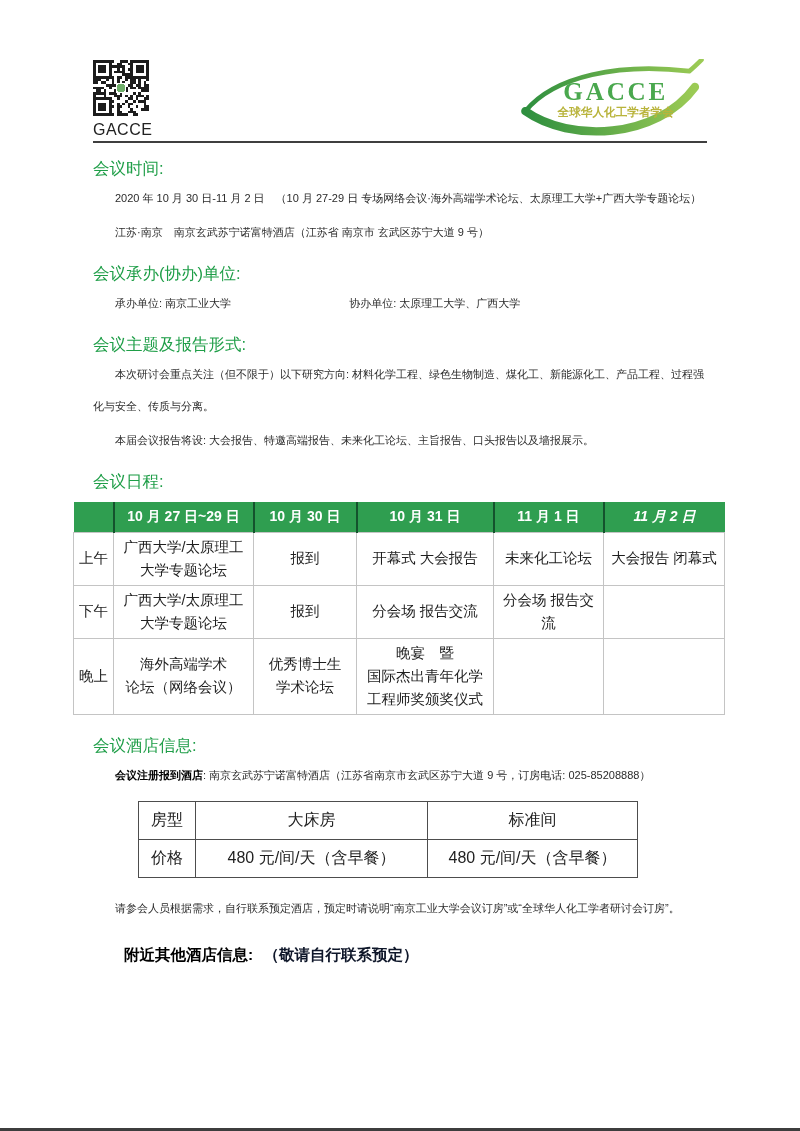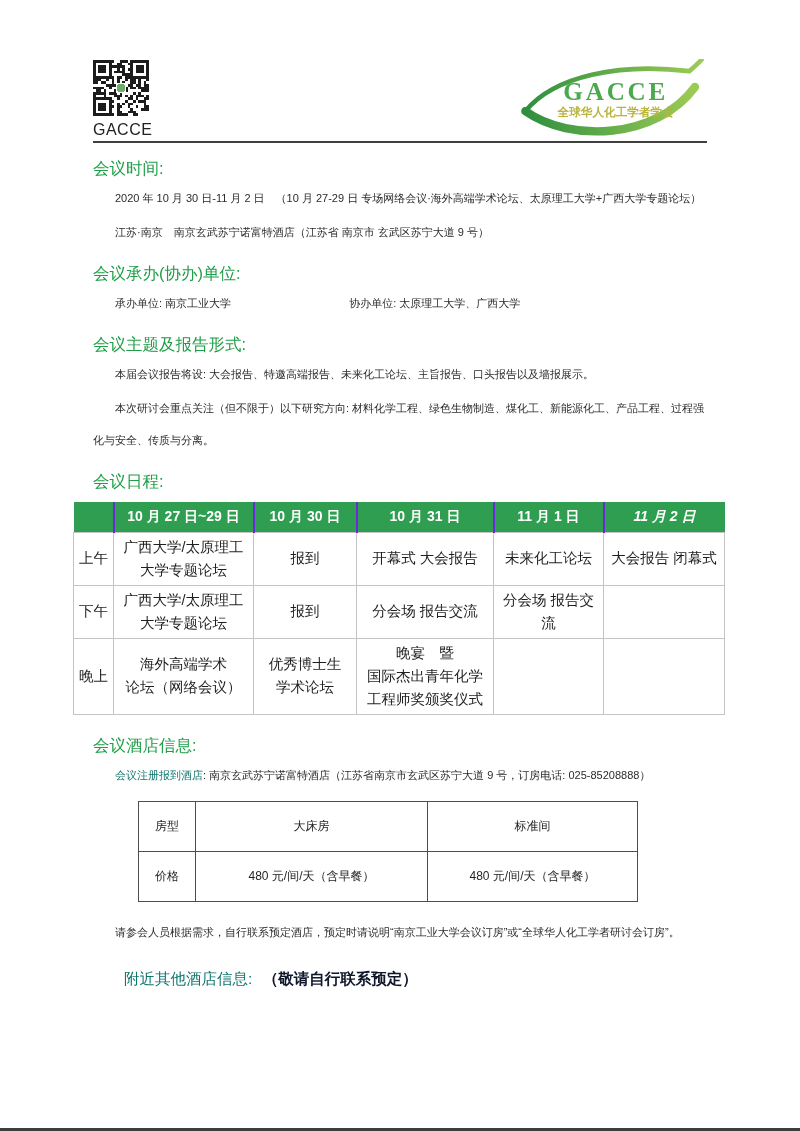--- a/index.html
+++ b/index.html
@@ -23,49 +23,49 @@
     color:#1f9e48; font-size:16.5px; font-weight:normal;
     margin:13px 0 2px 0; line-height:24px;
   }
   p.body {
     font-size:11px; line-height:32px; color:#2b2b2b;
     text-indent:2em; margin:2px 0;
   }
   p.noindent { text-indent:0;gap:46px; }
   .org-line { display:flex; }
   .org-line .host { margin-left:2em; margin-right:72px; }
-  .inline-green { color:#0f766e; font-weight:normal; }
+  .inline-green { color:#000000; font-weight:bold; }
 
   
   table.schedule {
     border-collapse:collapse; table-layout:fixed;
     margin:9px 0 0 -20px; width:651px;
   }
   .schedule th {
     background:#2f9e50; color:#ffffff; font-size:14px; font-weight:bold;
-    height:30px; border-right:2px solid #6d28d9; text-align:center; padding:0;
+    height:30px; border-right:2px solid #14532d; text-align:center; padding:0;
   }
   .schedule th:last-child { border-right:none;font-style:italic; }
   .schedule td {
     border:1px solid #c4c4c4; background:#fff;
     font-size:14.5px; text-align:center; vertical-align:middle;
     padding:3px 2px; line-height:23px; white-space:pre-line; color:#1f1f1f;
   }
   .schedule tr.r1 td { height:52px; }
   .schedule tr.r2 td { height:50px; }
   .schedule tr.r3 td { height:64px; }
 
   
   table.hotel {
     border-collapse:collapse; table-layout:fixed;
     margin:10px 0 0 45px; width:499px;
   }
   .hotel td {
-    border:1px solid #4d4d4d; font-size:12px; text-align:center;
-    height:29px; padding:16px 4px; color:#1f1f1f;
+    border:1px solid #4d4d4d; font-size:16px; text-align:center;
+    height:29px; padding:8px 4px; color:#1f1f1f;
   }
 
   .nearby-line { margin-top:16px; font-size:15.5px; line-height:30px; text-indent:2em; }
   .nearby-line .rest { color:#0f172a; font-weight:bold; margin-left:6px; }
 
   .page-bottom-line { position:absolute; left:0; right:0; bottom:0; border-bottom:3px solid #3d3d3d; }
 </style>
 </head>
 <body>
 
@@ -264,22 +264,22 @@
 
   <p class="body">江苏·南京　南京玄武苏宁诺富特酒店（江苏省 南京市 玄武区苏宁大道 9 号）</p>
 
   <h2 class="sec">会议承办(协办)单位:</h2>
   <p class="body noindent org-line">
     <span class="host">承办单位: 南京工业大学</span>
     <span>协办单位: 太原理工大学、广西大学</span>
   </p>
 
   <h2 class="sec">会议主题及报告形式:</h2>
+  <p class="body">本次研讨会重点关注（但不限于）以下研究方向: 材料化学工程、绿色生物制造、煤化工、新能源化工、产品工程、过程强化与安全、传质与分离。</p>
   <p class="body">本届会议报告将设: 大会报告、特邀高端报告、未来化工论坛、主旨报告、口头报告以及墙报展示。</p>
-  <p class="body">本次研讨会重点关注（但不限于）以下研究方向: 材料化学工程、绿色生物制造、煤化工、新能源化工、产品工程、过程强化与安全、传质与分离。</p>
 
   <h2 class="sec">会议日程:</h2>
   <table class="schedule">
     <colgroup>
       <col style="width:40px">
         <col style="width:140px">
         <col style="width:103px">
       <col style="width:137px">
         <col style="width:110px">
         <col style="width:121px">

